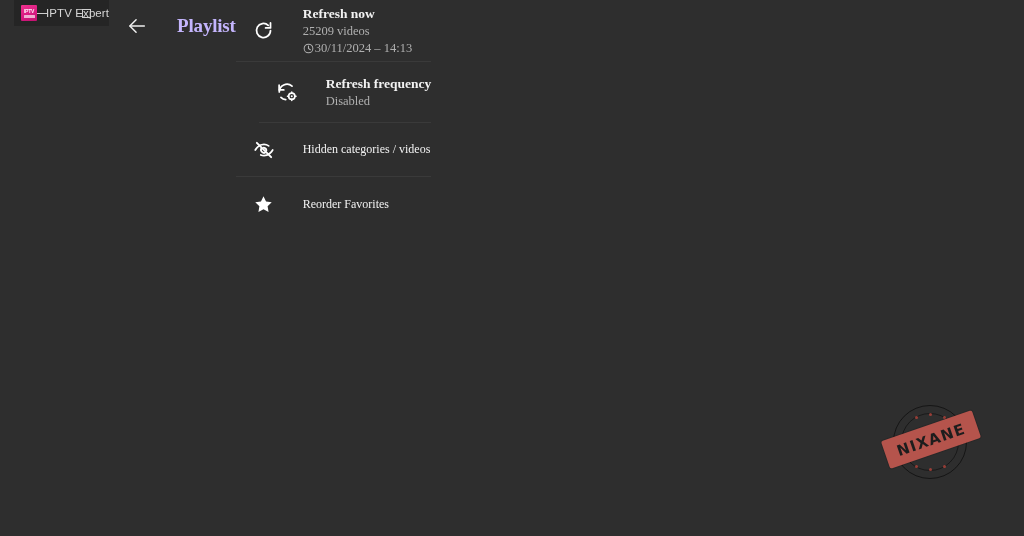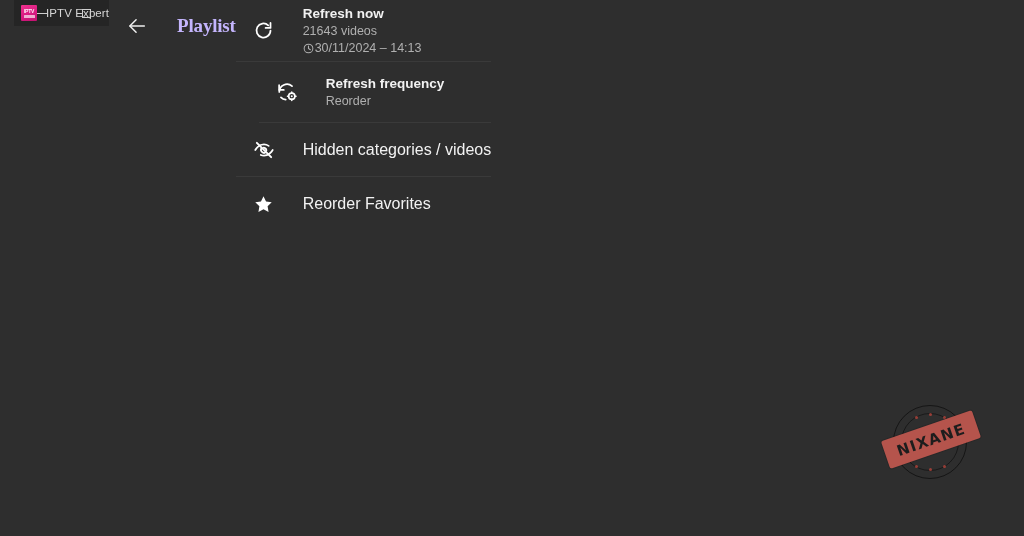--- a/index.html
+++ b/index.html
@@ -143,40 +143,41 @@
     display: flex;
     align-items: center;
     justify-content: center;
     color: #ffffff;
   }
   .row-body {
     margin-left: 23px;
     display: flex;
     flex-direction: column;
     justify-content: center;
+    font-family: Liberation Serif, serif;
   }
   .row-title {
     font-size: 13.5px;
     color: #f2f2f2;
     font-weight: 600;
     line-height: 17px;
   }
   .row-sub {
     font-size: 12.5px;
     color: #b0b0b0;
     line-height: 16px;
     margin-top: 1px;
   }
   .row-sub.with-icon {
     display: flex;
     align-items: center;
     gap: 1px;
   }
   .row-title-plain {
-    font-size: 16px;
+    font-size: 12px;
     color: #f2f2f2;
     font-weight: 500;
   }
 
   
   .stamp {
     position: absolute;
     left: 889px;
     top: 403px;
     width: 84px;
@@ -275,21 +276,21 @@
 
     <div class="row row-tall">
       <div class="row-icon">
         <svg width="21" height="21" viewBox="0 0 24 24" fill="none">
           <path d="M20 12a8 8 0 1 1-2.6-5.9" stroke="#ffffff" stroke-width="2" stroke-linecap="round"></path>
           <path d="M20 3.4V9h-5.6" stroke="#ffffff" stroke-width="2" stroke-linecap="round" stroke-linejoin="round"></path>
         </svg>
       </div>
       <div class="row-body">
         <div class="row-title">Refresh now</div>
-        <div class="row-sub">21643 videos</div>
+        <div class="row-sub">25209 videos</div>
         <div class="row-sub with-icon">
           <svg width="11" height="11" viewBox="0 0 24 24">
             <circle cx="12" cy="12" r="9.5" fill="none" stroke="#b0b0b0" stroke-width="2.2"></circle>
             <path d="M12 6.5V12l4 2.6" stroke="#b0b0b0" stroke-width="2.4" stroke-linecap="round" fill="none"></path>
           </svg>
           <span>30/11/2024 – 14:13</span>
         </div>
       </div>
     </div>
 
@@ -299,21 +300,21 @@
           <path d="M3.6 12a8.4 8.4 0 0 1 13.9-6.4" stroke="#ffffff" stroke-width="1.9" stroke-linecap="round"></path>
           <path d="M3.4 4.6v5.1h5.1" stroke="#ffffff" stroke-width="1.9" stroke-linecap="round" stroke-linejoin="round"></path>
           <path d="M5.4 17.8a8.4 8.4 0 0 0 5.2 2.5" stroke="#ffffff" stroke-width="1.9" stroke-linecap="round"></path>
           <circle cx="17.2" cy="16.6" r="3.4" fill="none" stroke="#ffffff" stroke-width="1.8"></circle>
           <circle cx="17.2" cy="16.6" r="1.1" fill="#ffffff"></circle>
           <path d="M17.2 11.9v1.3M17.2 20v1.3M12.5 16.6h1.3M20.6 16.6h1.3" stroke="#ffffff" stroke-width="1.6" stroke-linecap="round"></path>
         </svg>
       </div>
       <div class="row-body">
         <div class="row-title">Refresh frequency</div>
-        <div class="row-sub">Reorder</div>
+        <div class="row-sub">Disabled</div>
       </div>
     </div>
 
     <div class="row row-short">
       <div class="row-icon">
         <svg width="22" height="22" viewBox="0 0 24 24" fill="none">
           <path d="M2.5 12S6 5.8 12 5.8c2 0 3.7.7 5.1 1.7M21.5 12s-1.2 2.1-3.3 3.8c-1.6 1.3-3.7 2.4-6.2 2.4-1.3 0-2.5-.3-3.5-.8" stroke="#ffffff" stroke-width="1.9" stroke-linecap="round"></path>
           <path d="M9.6 9.7a3.3 3.3 0 0 0 4.6 4.7" stroke="#ffffff" stroke-width="1.9" stroke-linecap="round"></path>
           <path d="M14.6 12.6a3.3 3.3 0 0 0-2.9-3.3" stroke="#ffffff" stroke-width="1.9" stroke-linecap="round"></path>
           <path d="M4.2 4.2 19.8 19.8" stroke="#ffffff" stroke-width="2.1" stroke-linecap="round"></path>

